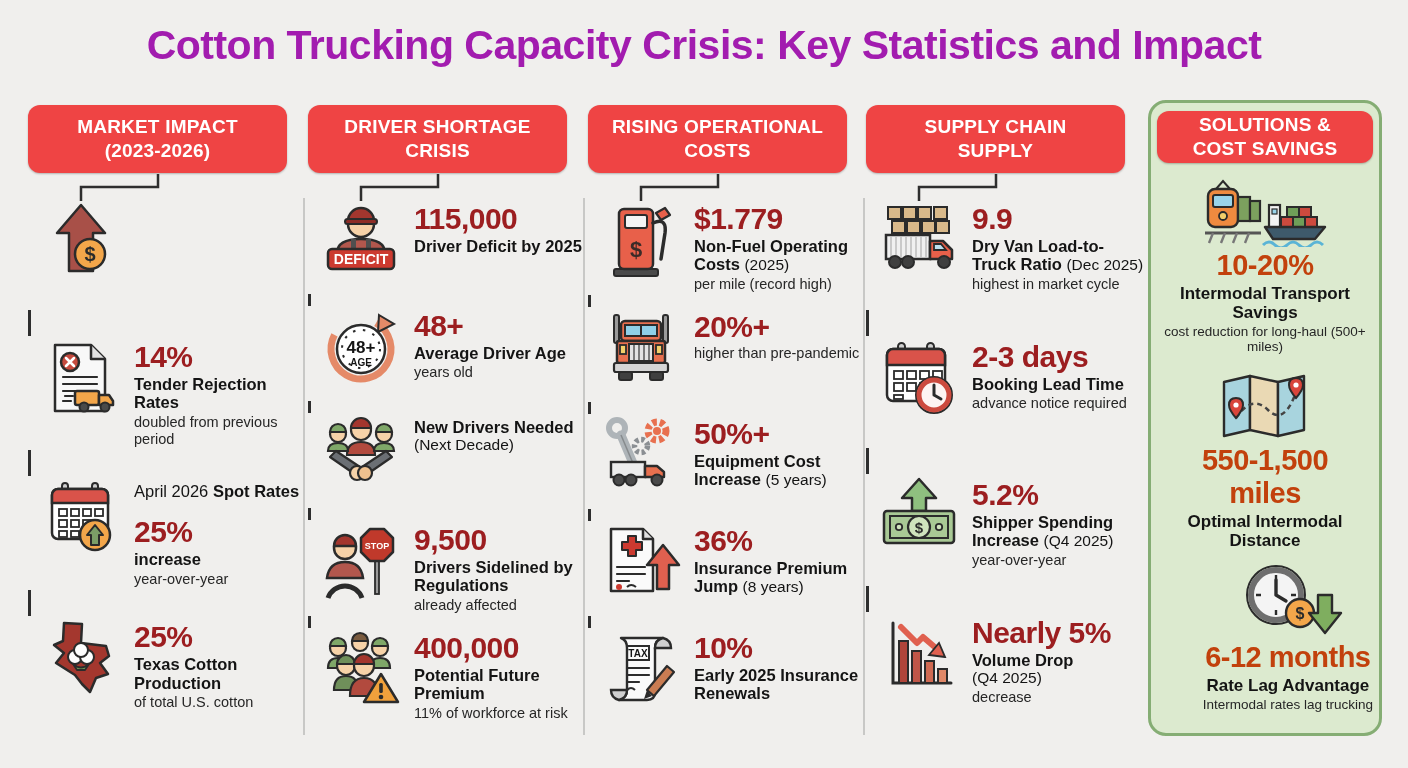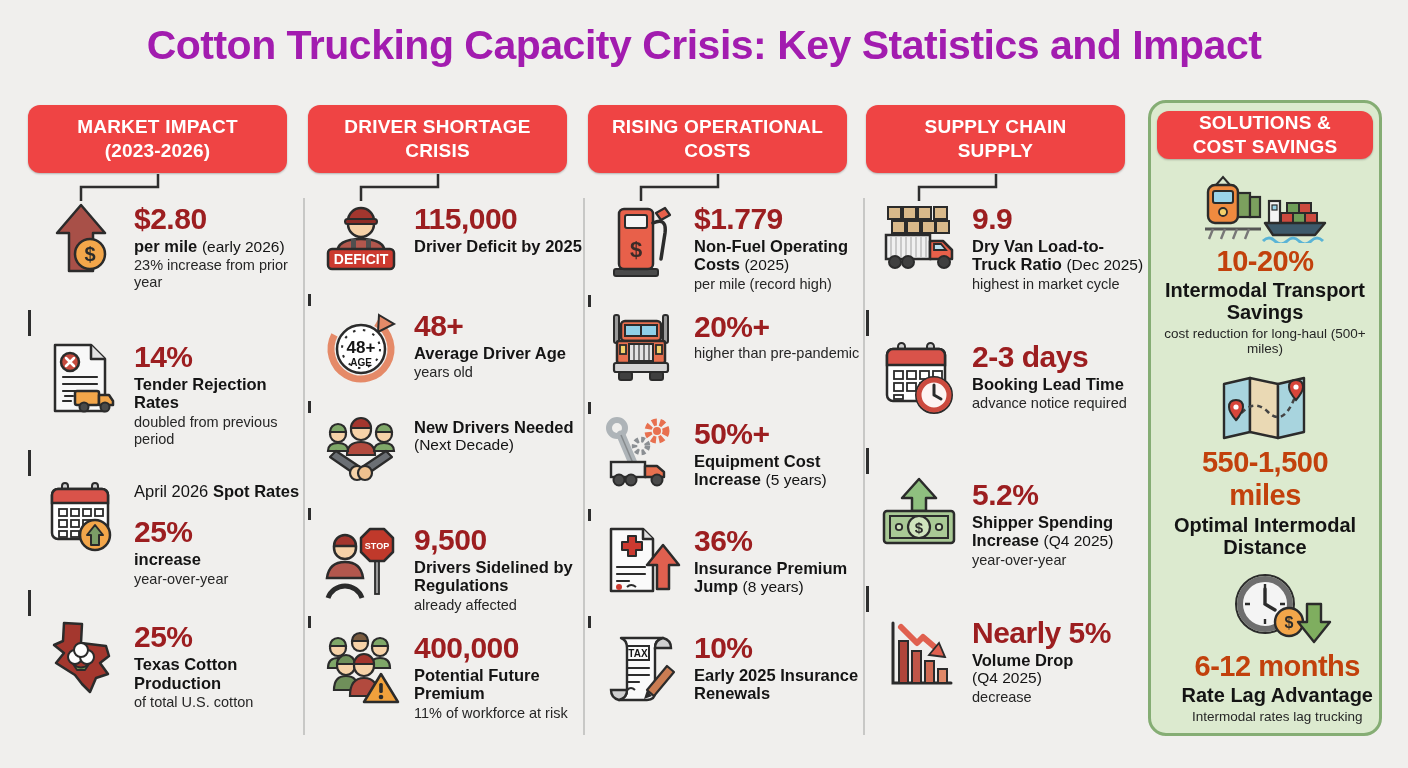--- a/index.html
+++ b/index.html
@@ -42,21 +42,21 @@
   #dv1{left:303px}#dv2{left:583px}#dv3{left:863px}
   
   .panel{
     position:absolute;left:1148px;top:100px;width:234px;height:636px;box-sizing:border-box;
     background:#dceacf;border:3px solid #85ad74;border-radius:18px;
     padding:8px 6px;display:flex;flex-direction:column;align-items:flex-end;
   }
   .panel .hdr{width:216px;height:66px;margin-bottom:14px;}
   .pitem{display:flex;flex-direction:column;align-items:center;text-align:center;margin-bottom:13px;}
   .pval{font-size:29px;font-weight:800;color:#c2410c;line-height:1.02;letter-spacing:-0.5px;margin-top:4px;}
-  .plbl{font-size:20px;font-weight:700;color:#141414;line-height:1.12;margin-top:3px;}
+  .plbl{font-size:17px;font-weight:700;color:#141414;line-height:1.12;margin-top:3px;}
   .psub{font-size:13.5px;color:#262626;line-height:1.14;margin-top:2px;}
   svg{display:block}
 </style>
 </head>
 <body>
 
 <div class="title">Cotton Trucking Capacity Crisis: Key Statistics and Impact</div>
 
 <div class="divider" id="dv1"></div>
 <div class="divider" id="dv2"></div>
@@ -71,25 +71,20 @@
       <polyline points="130,0 130,13 53,13 53,27" fill="none" stroke="#2e2e2e" stroke-width="2.5"></polyline>
     </svg>
 
   <div class="item">
     <div class="icn">
       <svg width="72" height="80" viewBox="0 0 72 80">
         <path d="M36 4 L60 32 H48 V70 H24 V32 H12 Z" fill="#a85048" stroke="#2b2b2b" stroke-width="2.5" stroke-linejoin="round"></path>
         <circle cx="45" cy="53" r="15" fill="#f3a64a" stroke="#2b2b2b" stroke-width="2.5"></circle>
         <text x="45" y="60" font-size="20" font-weight="bold" text-anchor="middle" fill="#2b2b2b">$</text>
       </svg>
-    </div>
-    <div class="txt">
-      <div class="val">$2.80</div>
-      <div class="lbl"><span>per mile</span> <span class="n">(early 2026)</span></div>
-      <div class="sub">23% increase from prior year</div>
     </div>
   </div>
   <div class="vln"></div>
 
   <div class="item">
     <div class="icn">
       <svg width="76" height="80" viewBox="0 0 76 80">
         <path d="M12 6 H48 L62 20 V72 H12 Z" fill="#f8f8f8" stroke="#2b2b2b" stroke-width="2.5" stroke-linejoin="round"></path>
         <path d="M48 6 V20 H62" fill="#e2e2e2" stroke="#2b2b2b" stroke-width="2.5" stroke-linejoin="round"></path>
         <circle cx="27" cy="23" r="9" fill="#c64a3e" stroke="#2b2b2b" stroke-width="2.5"></circle>

